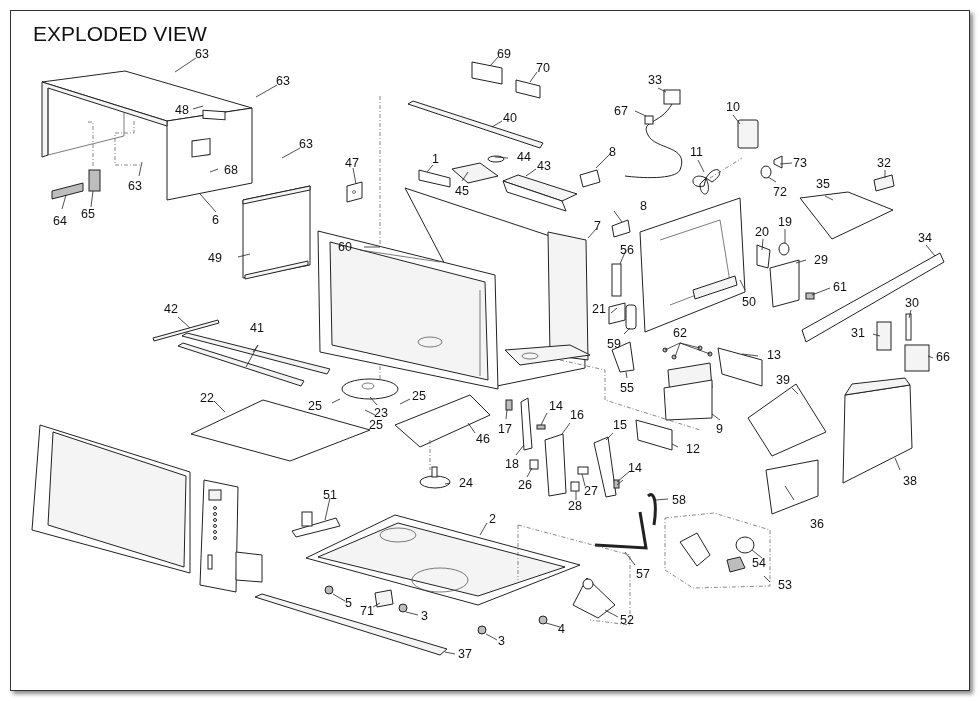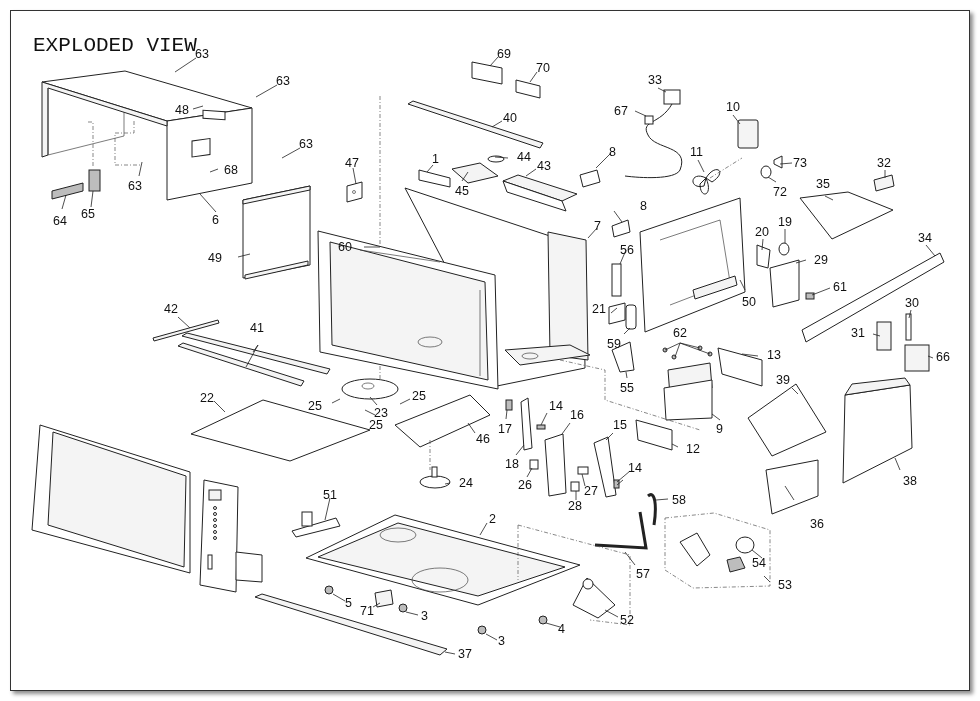--- a/index.html
+++ b/index.html
@@ -3,22 +3,22 @@
 <meta charset="utf-8">
 <style>
   html, body { margin: 0; padding: 0; background: #ffffff; }
   body { width: 980px; height: 701px; position: relative; overflow: hidden; font-family: "Liberation Sans", sans-serif; }
   .frame {
     position: absolute; left: 10px; top: 10px; width: 958px; height: 679px;
     border: 1px solid #333; background: #fff;
     box-shadow: 3px 3px 4px rgba(0,0,0,0.45);
   }
   .title {
-    position: absolute; left: 33px; top: 34px; font-size: 21px; color: #111;
-    letter-spacing: 0px; font-family: Liberation Mono, monospace;
+    position: absolute; left: 33px; top: 22px; font-size: 21px; color: #111;
+    letter-spacing: 0px; font-family: Liberation Sans, sans-serif;
   }
   svg#diagram { position: absolute; left: 0; top: 0; }
   .callout { font-family: "Liberation Sans", sans-serif; font-size: 12.5px; fill: #111; }
   .part { fill: #fff; stroke: #222; stroke-width: 1; }
   .part-light { fill: #f4f4f4; stroke: #222; stroke-width: 1; }
   .part-dark { fill: #bdbdbd; stroke: #222; stroke-width: 1; }
   .detail { fill: none; stroke: #444; stroke-width: 0.7; }
   .leader { stroke: #222; stroke-width: 0.8; fill: none; }
   .dash { stroke: #555; stroke-width: 0.7; fill: none; stroke-dasharray: 4 2 1 2; }
 </style>

